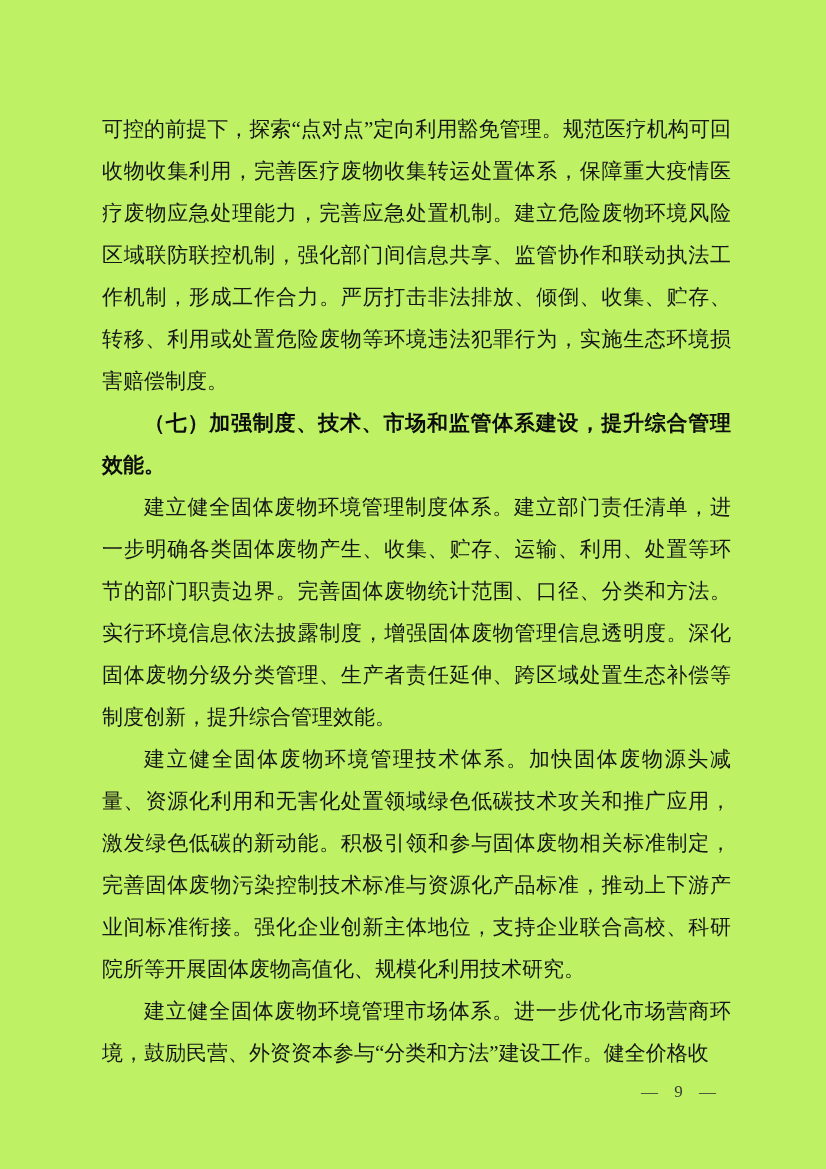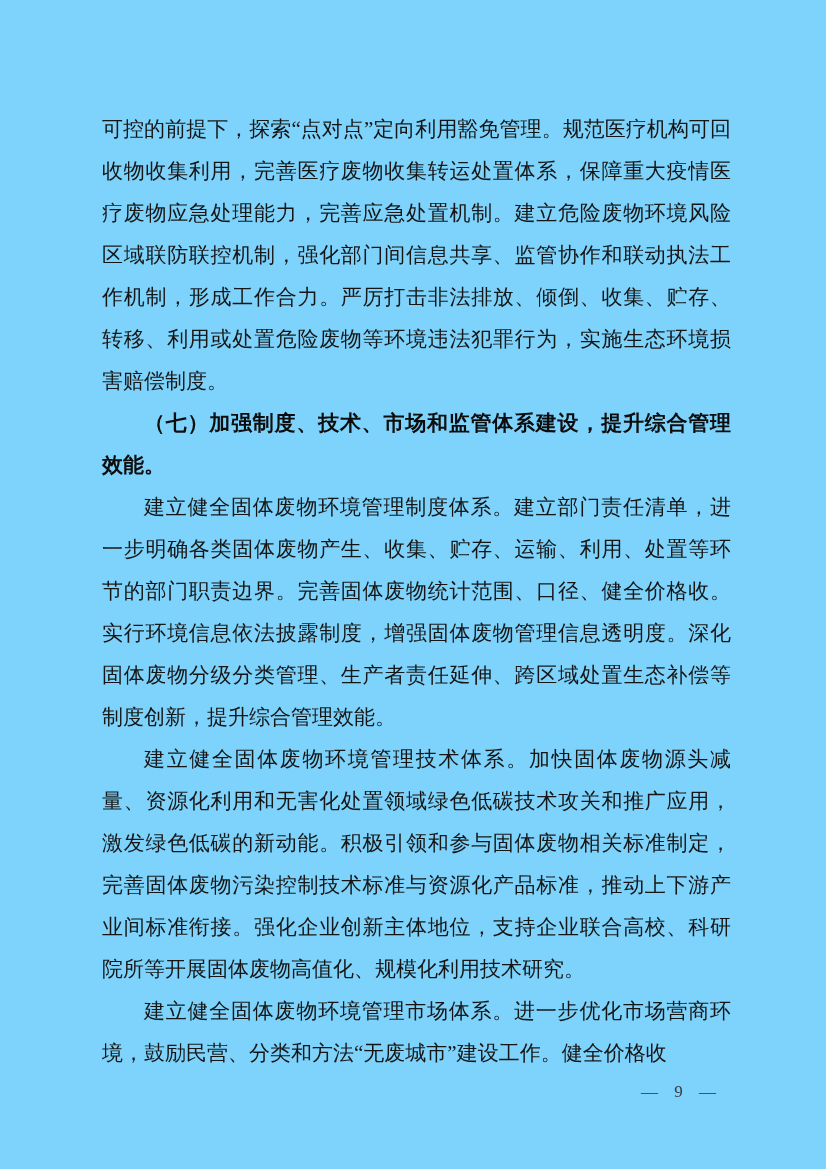--- a/index.html
+++ b/index.html
@@ -4,21 +4,21 @@
 <style>
   html, body {
     margin: 0;
     padding: 0;
     background: #ffffff;
   }
   .page {
     position: relative;
     width: 826px;
     height: 1169px;
-    background: #7dd3fc;
+    background: #bef264;
     overflow: hidden;
     font-family: "Liberation Serif", "DejaVu Serif", serif;
     color: #161616;
   }
   .text-block {
     position: absolute;
     left: 102px;
     top: 108px;
     width: 629px;
   }
@@ -55,20 +55,20 @@
     white-space: nowrap;
   }
 </style>
 </head>
 <body>
 
 <div class="page">
   <div class="text-block">
     <p class="para no-indent">可控的前提下，探索“点对点”定向利用豁免管理。规范医疗机构可回收物收集利用，完善医疗废物收集转运处置体系，保障重大疫情医疗废物应急处理能力，完善应急处置机制。建立危险废物环境风险区域联防联控机制，强化部门间信息共享、监管协作和联动执法工作机制，形成工作合力。严厉打击非法排放、倾倒、收集、贮存、转移、利用或处置危险废物等环境违法犯罪行为，实施生态环境损害赔偿制度。</p>
     <h2 class="heading">（七）加强制度、技术、市场和监管体系建设，提升综合管理效能。</h2>
-    <p class="para">建立健全固体废物环境管理制度体系。建立部门责任清单，进一步明确各类固体废物产生、收集、贮存、运输、利用、处置等环节的部门职责边界。完善固体废物统计范围、口径、健全价格收。实行环境信息依法披露制度，增强固体废物管理信息透明度。深化固体废物分级分类管理、生产者责任延伸、跨区域处置生态补偿等制度创新，提升综合管理效能。</p>
+    <p class="para">建立健全固体废物环境管理制度体系。建立部门责任清单，进一步明确各类固体废物产生、收集、贮存、运输、利用、处置等环节的部门职责边界。完善固体废物统计范围、口径、分类和方法。实行环境信息依法披露制度，增强固体废物管理信息透明度。深化固体废物分级分类管理、生产者责任延伸、跨区域处置生态补偿等制度创新，提升综合管理效能。</p>
     <p class="para">建立健全固体废物环境管理技术体系。加快固体废物源头减量、资源化利用和无害化处置领域绿色低碳技术攻关和推广应用，激发绿色低碳的新动能。积极引领和参与固体废物相关标准制定，完善固体废物污染控制技术标准与资源化产品标准，推动上下游产业间标准衔接。强化企业创新主体地位，支持企业联合高校、科研院所等开展固体废物高值化、规模化利用技术研究。</p>
-    <p class="para">建立健全固体废物环境管理市场体系。进一步优化市场营商环境，鼓励民营、分类和方法“无废城市”建设工作。健全价格收</p>
+    <p class="para">建立健全固体废物环境管理市场体系。进一步优化市场营商环境，鼓励民营、外资资本参与“分类和方法”建设工作。健全价格收</p>
   </div>
   <div class="footer">
     <span>— 9 —</span>
   </div>
 </div>
 
 </body></html>

